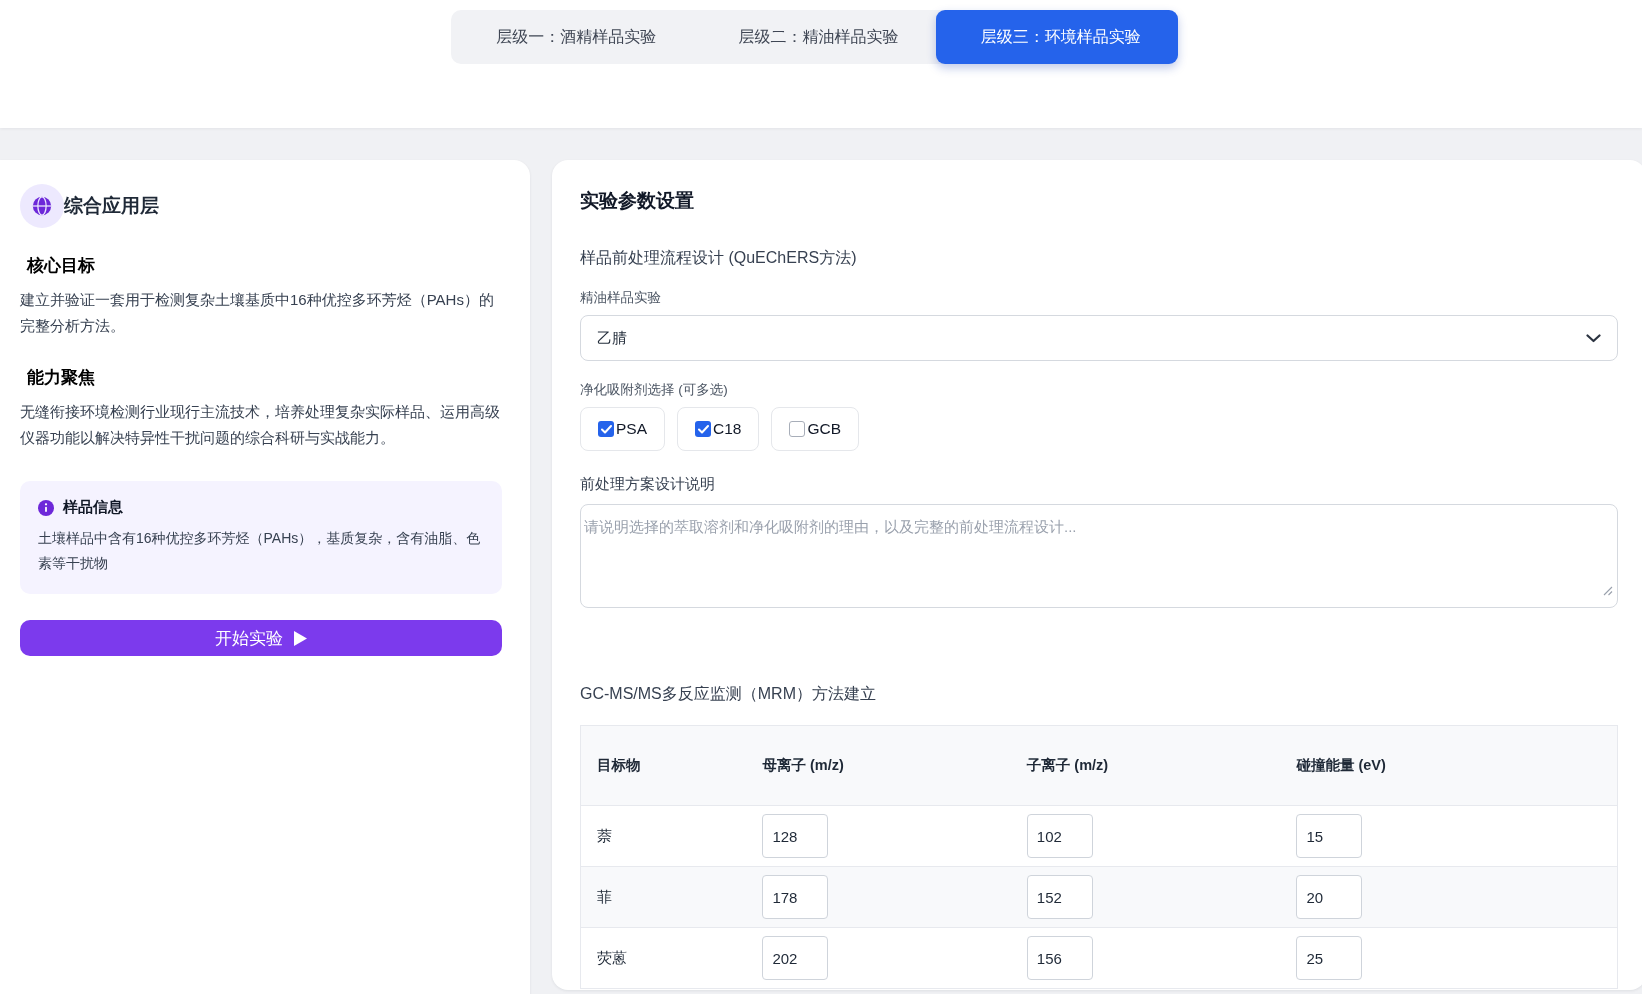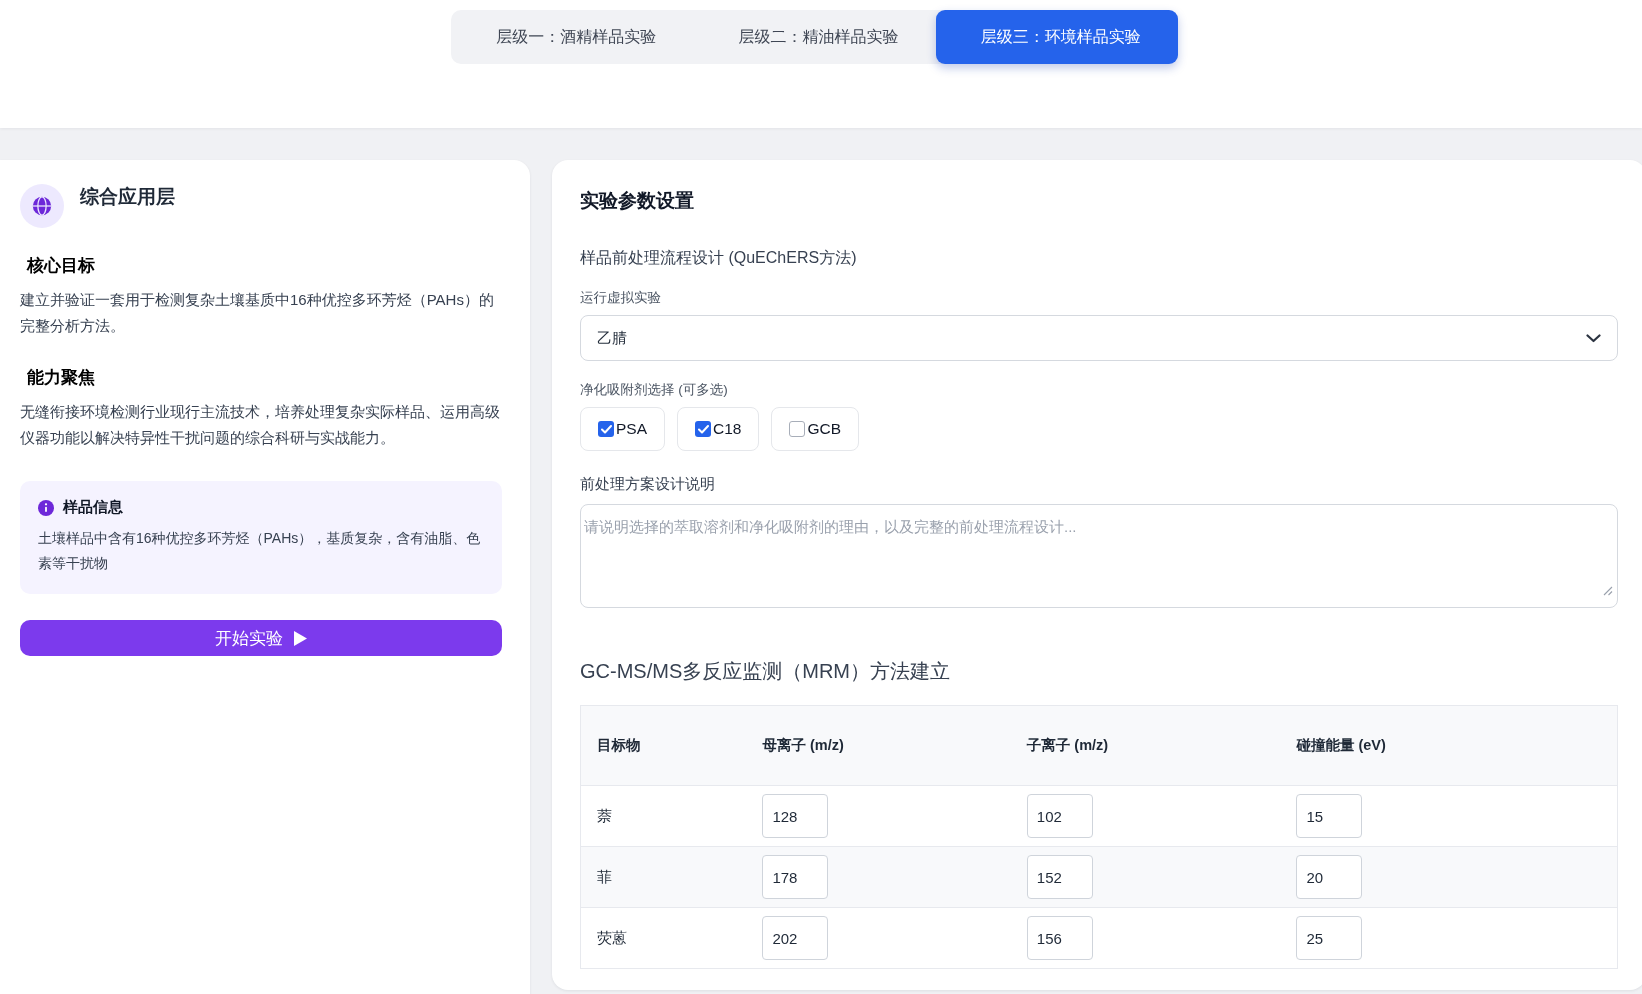--- a/index.html
+++ b/index.html
@@ -31,21 +31,21 @@
     background:#2563eb; color:#ffffff;
     box-shadow:0 4px 10px rgba(30,64,175,.28);
   }
   
   .sidebar-card {
     position:absolute; left:0; top:160px; width:530px; height:860px;
     background:#ffffff; border-radius:0 16px 16px 0;
     box-shadow:0 1px 3px rgba(16,24,40,.08);
     padding:24px 28px 0 20px;
   }
-  .side-header { display:flex; gap:16px; }
+  .side-header { display:flex; align-items:center; }
   .icon-circle {
     width:44px; height:44px; border-radius:50%; background:#ede9fe;
     display:flex; align-items:center; justify-content:center; flex:0 0 44px;
   }
   .side-title { font-size:19px; font-weight:bold; color:#1f2937; }
   .side-heading { margin-top:26px; font-size:17px; font-weight:bold; color:#000000;margin-left:7px; }
   .side-body { margin-top:10px; font-size:15px; line-height:1.75; color:#374151; }
   .info-box { margin-top:30px; background:#f5f3ff; border-radius:10px; padding:17px 18px 19px 18px; }
   .info-title-row { display:flex; align-items:center; gap:9px; }
   .info-title { font-size:15px; font-weight:bold; color:#111827; }
@@ -81,21 +81,21 @@
   .chip.unchecked .cb { border:1.5px solid #a8aeb9; background:#ffffff; }
   .notes-label { margin-top:24px; font-size:15px; color:#374151; }
   .textarea-wrap { position:relative; margin-top:10px; }
   .notes-textarea {
     display:block; width:100%; height:104px; border:1px solid #d5d9df; border-radius:8px;
     padding:13px 3px; font-size:15px; font-family:inherit; color:#1f2937; resize:none;
     background:#ffffff;
   }
   .notes-textarea::placeholder { color:#9aa1ad; }
   .resize-handle { position:absolute; right:5px; bottom:8px; pointer-events:none; }
-  .mrm-title { margin-top:50px; font-size:20px; color:#374151; }
+  .mrm-title { margin-top:76px; font-size:16px; color:#374151; }
   .mrm-table { margin-top:20px; width:100%; border-collapse:collapse; border:1px solid #e7e9ee; table-layout:fixed; }
   .mrm-table thead tr { background:#f8f9fb; }
   .mrm-table th { text-align:left; font-size:14.5px; color:#1f2937; font-weight:bold; padding:30px 16px; }
   .mrm-table td { padding:8px 16px; font-size:15px; color:#1f2937; border-top:1px solid #e7e9ee; }
   .mrm-table tbody tr:nth-child(2) { background:#f8f9fb; }
   .cell-input {
     width:66px; height:44px; border:1px solid #cfd4db; border-radius:4px;
     font-size:15px; padding-left:9px; color:#1f2937; font-family:inherit; background:#ffffff;
   }
   .run-btn {
@@ -161,21 +161,21 @@
         </svg>
     </span>
   </button>
 </div>
 
 <div class="main-card">
   <div class="main-title">实验参数设置</div>
 
   <div class="section-title">样品前处理流程设计 (QuEChERS方法)</div>
 
-  <div class="field-label">运行虚拟实验</div>
+  <div class="field-label">精油样品实验</div>
   <div class="select-box" role="combobox">
     <span>乙腈</span>
     <span style="display:flex;">
       <svg width="15" height="9" viewBox="0 0 15 9">
         <path d="M1.5 1.5 L7.5 7 L13.5 1.5" fill="none" stroke="#2b3340" stroke-width="2.2" stroke-linecap="round" stroke-linejoin="round"></path>
       </svg>
     </span>
   </div>
 
   <div class="field-label">净化吸附剂选择 (可多选)</div>

